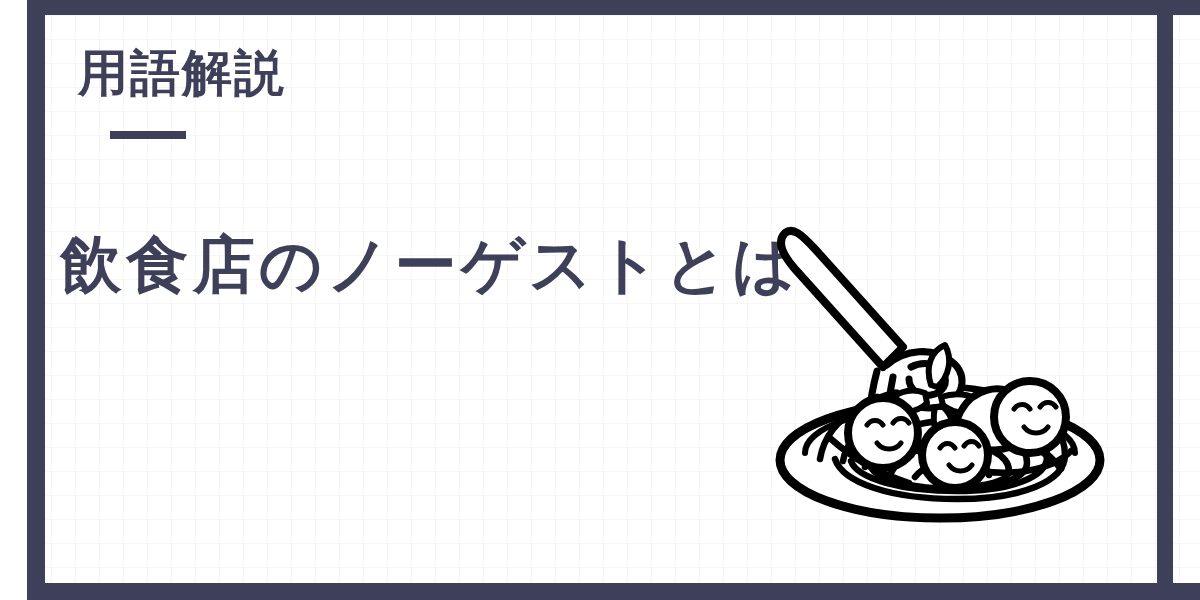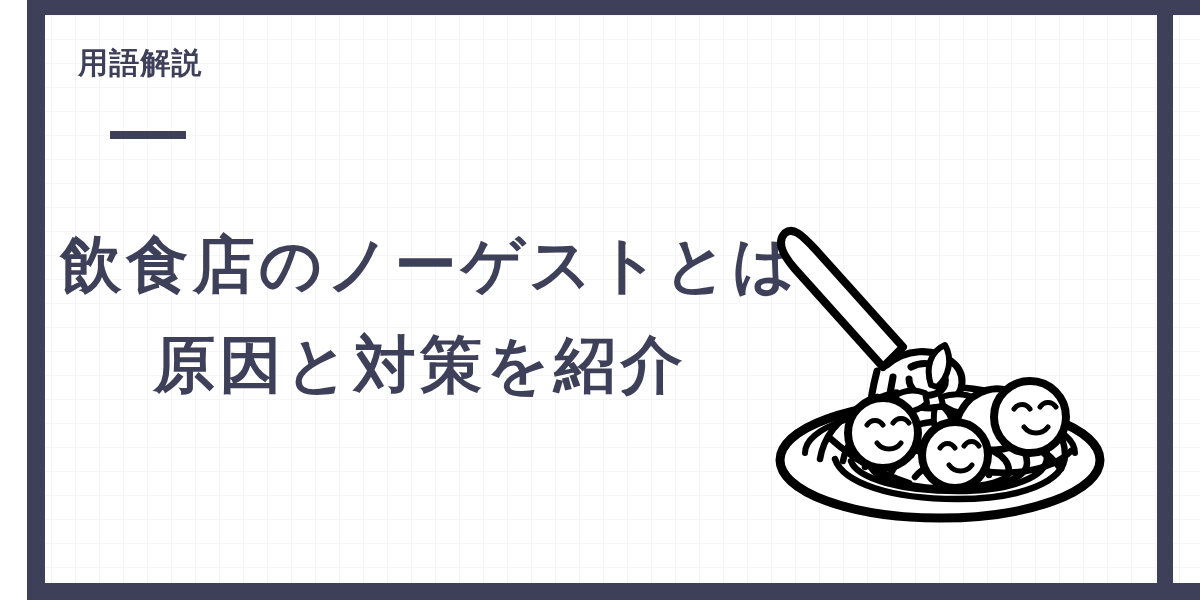--- a/index.html
+++ b/index.html
@@ -82,21 +82,21 @@
   
   .content {
     position: absolute;
     inset: 0;
   }
 
   .eyebrow {
     position: absolute;
     left: 78px;
     top: 48px;
-    font-size: 30px;
+    font-size: 50px;
     font-weight: 700;
     line-height: 1;
     letter-spacing: 0.04em;
     color: #3e3f58;
     white-space: nowrap;
   }
 
   .eyebrow-rule {
     position: absolute;
     left: 110px;
@@ -149,21 +149,20 @@
   <div class="frame-bottom"></div>
 
   <div class="content">
 
     <div class="eyebrow">用語解説</div>
 
     <div class="eyebrow-rule"></div>
 
     <div class="title-block">
       <div class="title-line">飲食店のノーゲストとは</div>
-      <div class="title-line">原因と対策を紹介</div>
     </div>
 
     <div class="illustration">
       <svg viewBox="0 0 350 330" xmlns="http://www.w3.org/2000/svg" fill="none" stroke="#000000" stroke-width="7" stroke-linecap="round" stroke-linejoin="round">
 
         <ellipse cx="175" cy="245" rx="160" ry="58" fill="#ffffff" stroke="#000000" stroke-width="9"></ellipse>
         <path d="M40 238 C40 212 100 192 175 192 C250 192 310 212 310 238" stroke-width="6"></path>
 
         <g stroke-width="6.5">
           <path d="M55 244 C62 200 115 172 178 172 C246 172 300 200 300 240

